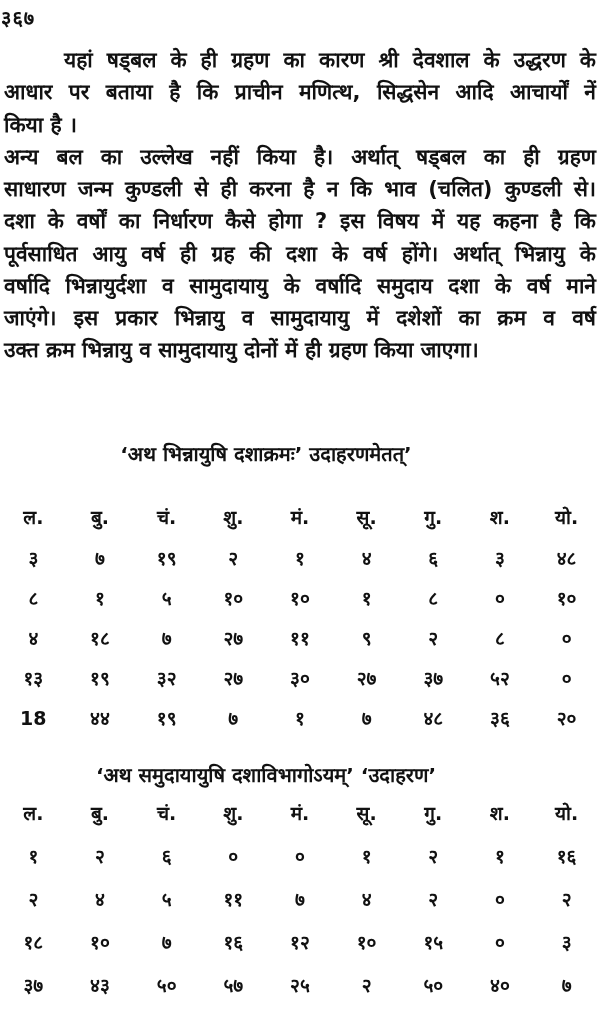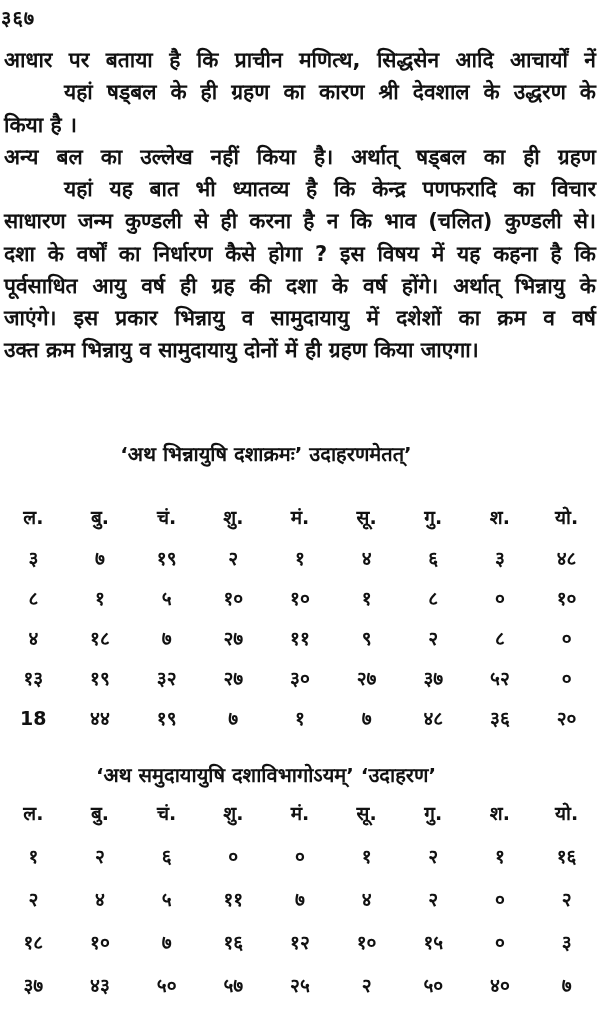--- a/index.html
+++ b/index.html
@@ -43,33 +43,33 @@
   </style>
 </head>
 <body>
 
 <div class="page">
 
   <div class="page-number">३६७</div>
 
   <div class="body-text p1">
     <p class="para">
+      <span class="line indent">यहां षड्बल के ही ग्रहण का कारण श्री देवशाल के उद्धरण के</span>
       <span class="line">आधार पर बताया है कि प्राचीन मणित्थ, सिद्धसेन आदि आचार्यों नें</span>
-      <span class="line indent">यहां षड्बल के ही ग्रहण का कारण श्री देवशाल के उद्धरण के</span>
       <span class="line last">किया है ।</span>
       <span class="line">अन्य बल का उल्लेख नहीं किया है। अर्थात् षड्बल का ही ग्रहण</span>
     </p>
   </div>
 
   <div class="body-text p2">
     <p class="para">
-      <span class="line indent">यहां यह बात भी ध्यातव्य है कि केन्द्र पणफरादि का विचार</span>
       <span class="line">साधारण जन्म कुण्डली से ही करना है न कि भाव (चलित) कुण्डली से।</span>
       <span class="line">दशा के वर्षों का निर्धारण कैसे होगा ? इस विषय में यह कहना है कि</span>
       <span class="line">पूर्वसाधित आयु वर्ष ही ग्रह की दशा के वर्ष होंगे। अर्थात् भिन्नायु के</span>
+      <span class="line">वर्षादि भिन्नायुर्दशा व सामुदायायु के वर्षादि समुदाय दशा के वर्ष माने</span>
       <span class="line">जाएंगे। इस प्रकार भिन्नायु व सामुदायायु में दशेशों का क्रम व वर्ष</span>
       <span class="line last">उक्त क्रम भिन्नायु व सामुदायायु दोनों में ही ग्रहण किया जाएगा।</span>
     </p>
   </div>
 
   <div class="table-title t1-title">‘अथ भिन्नायुषि दशाक्रमः’ उदाहरणमेतत्’</div>
   <table class="num-table t1">
     <tbody>
       <tr class="head">
         <td>ल.</td>

